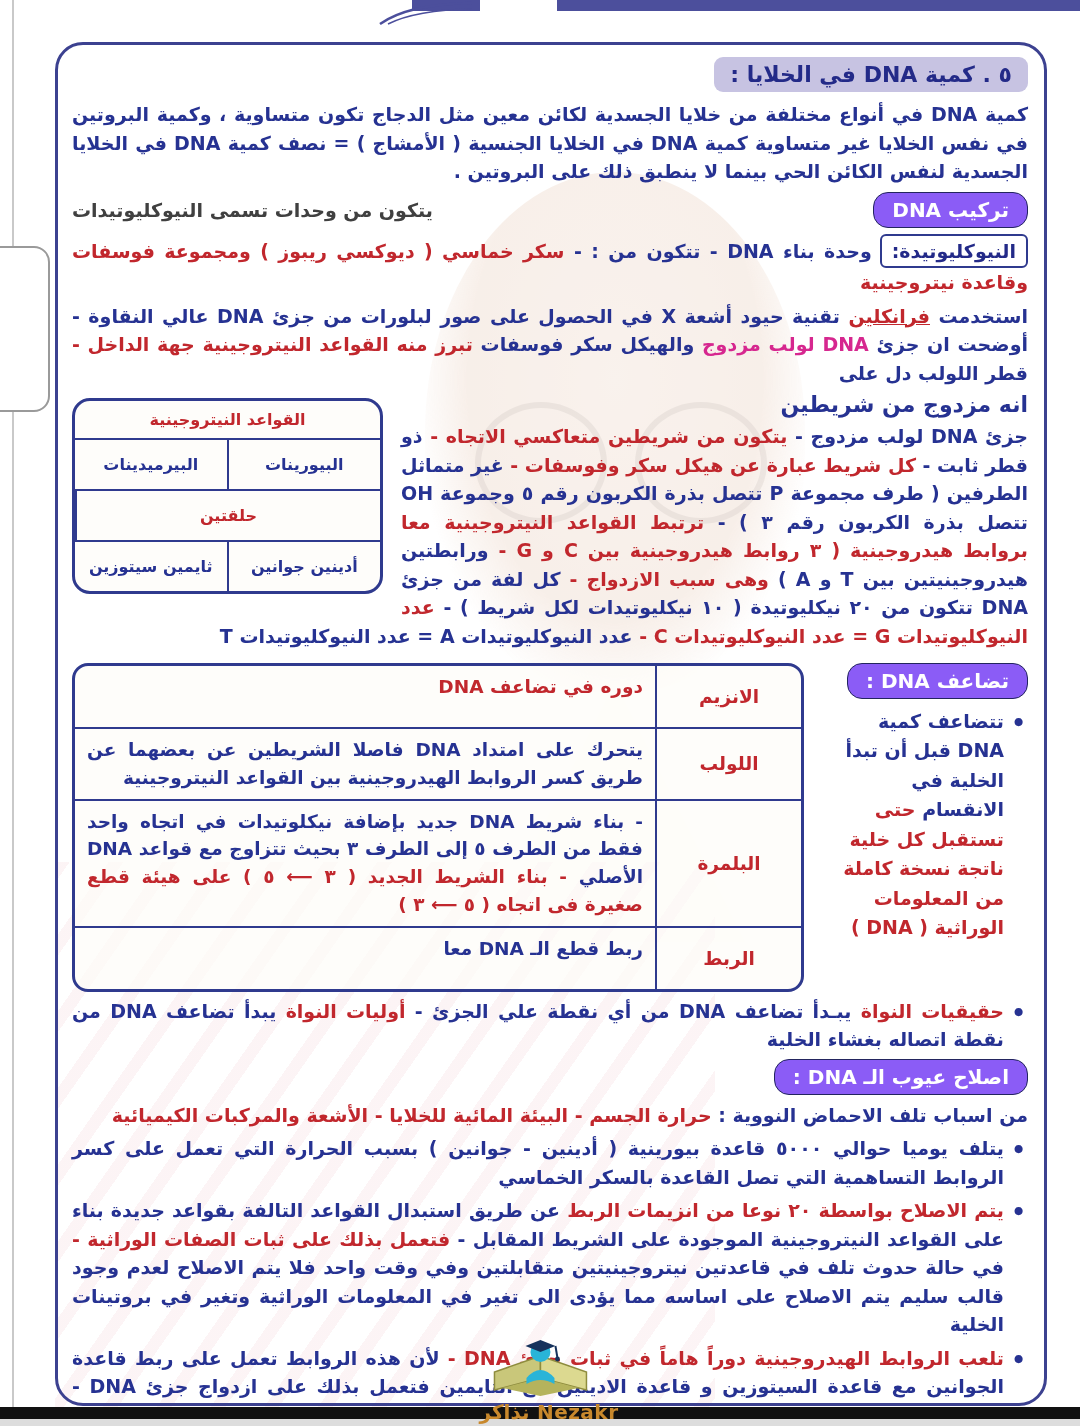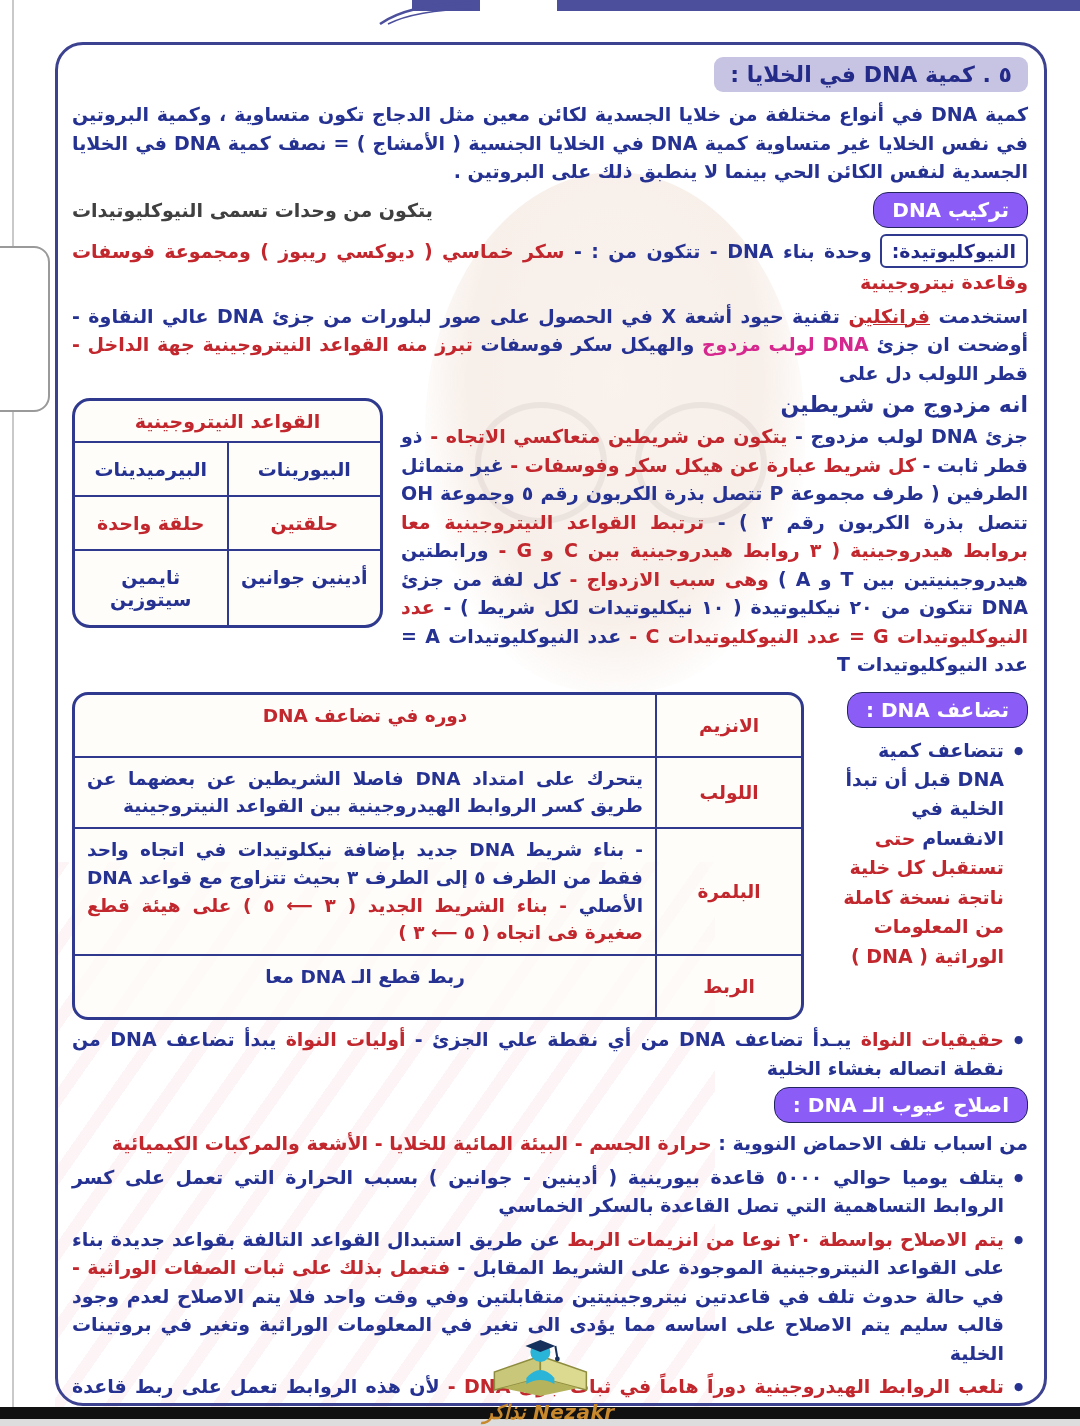--- a/index.html
+++ b/index.html
@@ -43,47 +43,47 @@
     padding:5px 16px;border-radius:9px;}
   .pill{display:inline-block;background:#8b5cf6;color:#ffffff;font-size:20px;
     padding:5px 18px;border-radius:15px;border:1px solid #23255f;}
   .row-structure{display:flex;align-items:center;margin:6px 0;}
   .row-structure .stx{flex:1;text-align:left;font-size:19px;color:#404040;}
   .nuc-label{display:inline-block;border:2.5px solid #2f3a8e;border-radius:6px;background:rgba(255,255,255,.75);
     color:#232a88;padding:1px 10px;margin-left:8px;font-size:19px;}
   
   .watson-wrap{margin-top:4px;}
   .bases-table{float:left;width:305px;margin:6px 18px 10px 0;border:3px solid #2f3a8e;border-radius:18px;
-    overflow:hidden;background:rgba(253,252,248,.75);font-size:19px;}
+    overflow:hidden;background:rgba(253,252,248,.75);font-size:16px;}
   .bt-title{text-align:center;padding:9px 4px;}
   .bt-row{display:flex;border-top:2.5px solid #2f3a8e;}
   .bt-cell{flex:1;padding:15px 4px;text-align:center;}
   .bt-cell:first-child{border-inline-end:2.5px solid #2f3a8e;}
   .badge-line{text-align:right;margin:4px 0 6px;}
   .cont-line{font-size:22px;text-align:right;margin:2px 0 4px;}
   .clear{clear:both;}
   
   .repl-row{display:flex;gap:26px;margin-top:8px;align-items:flex-start;}
   .repl-col{width:198px;flex:0 0 auto;}
   .repl-col .pill{margin-bottom:8px;}
   .enz-table{flex:1;border:3px solid #2f3a8e;border-radius:16px;overflow:hidden;
     background:rgba(253,252,248,.7);font-size:18.5px;}
   .enz-row{display:flex;border-top:2.5px solid #2f3a8e;}
   .enz-row:first-child{border-top:none;}
   .enz-name{flex:0 0 104px;display:flex;align-items:center;justify-content:center;
     border-inline-end:2.5px solid #2f3a8e;padding:20px;}
   .enz-role{flex:1;padding:7px 12px;line-height:1.5;text-align:justify;}
-  .enz-role.center{text-align:center;}
+  .enz-role.center{text-align:right;}
   
   .bullet{position:relative;padding-right:24px;}
   .bullet::before{content:"•";position:absolute;right:2px;top:0;color:#263292;font-size:23px;line-height:1.4;}
   .small-note{font-size:19px;line-height:1.55;text-align:right;}
   
   .brand{position:absolute;left:50%;bottom:2px;transform:translateX(-50%);z-index:5;text-align:center;}
-  .brand-name{font-size:20px;color:#c8882c;font-style:italic;letter-spacing:.5px;margin-top:-6px;margin-left:18px;}
+  .brand-name{font-size:20px;color:#c8882c;letter-spacing:.5px;margin-top:-6px;margin-left:18px;}
 </style>
 </head>
 <body>
 
 <div class="page-edge-line"></div>
 <div class="top-ribbon-a"></div>
 <div class="top-ribbon-b"></div>
 <svg class="swoosh" width="96" height="26" viewBox="0 0 96 26">
   <path d="M2,24 Q30,4 94,3" fill="none" stroke="#4c4f9c" stroke-width="2.5"></path>
   <path d="M10,24 Q38,10 94,9" fill="none" stroke="#4c4f9c" stroke-width="1.5"></path>
@@ -120,21 +120,20 @@
   <div class="watson-wrap">
 
     <div class="bases-table">
       <div class="bt-title c-red">القواعد النيتروجينية</div>
       <div class="bt-row">
         <div class="bt-cell c-blue">البيورينات</div>
         <div class="bt-cell c-blue">البيرميدينات</div>
       </div>
       <div class="bt-row">
         <div class="bt-cell c-red">حلقتين</div>
-        <div class="bt-cell c-red">حلقة واحدة</div>
       </div>
       <div class="bt-row">
         <div class="bt-cell c-blue">أدينين جوانين</div>
         <div class="bt-cell c-blue">ثايمين سيتوزين</div>
       </div>
     </div>
 
     <div class="cont-line c-blue">انه مزدوج من شريطين</div>
 
 

